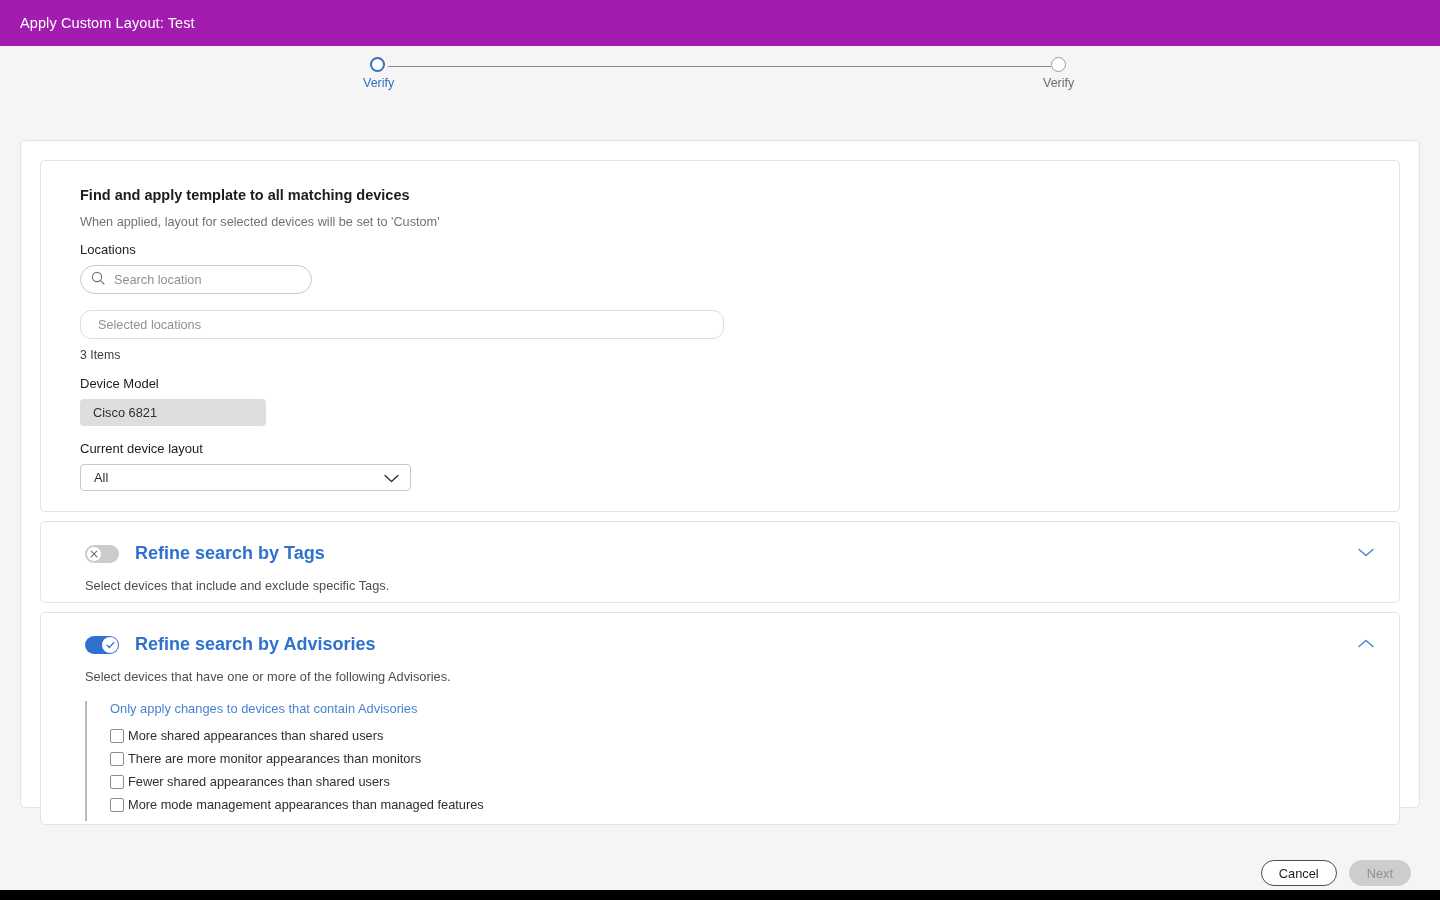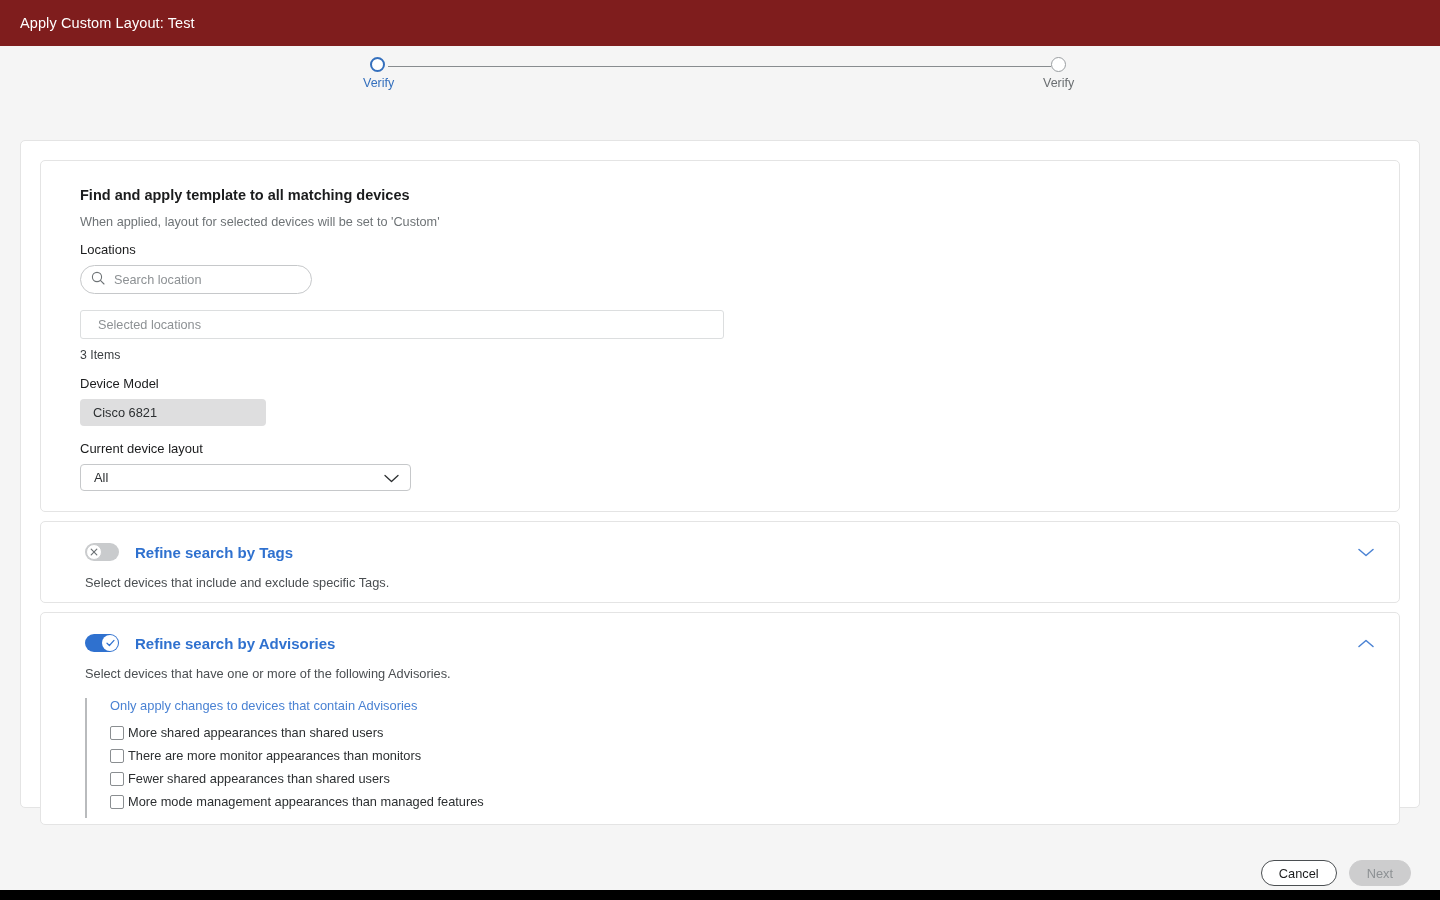--- a/index.html
+++ b/index.html
@@ -7,21 +7,21 @@
     margin: 0; padding: 0;
     width: 1440px; height: 900px;
     background: #f5f5f5;
     font-family: "Liberation Sans", sans-serif;
     overflow: hidden;
   }
 
   
   .app-header {
     height: 46px;
-    background: #7f1d1d;
+    background: #a21caf;
     display: flex;
     align-items: center;
     padding-left: 20px;
   }
   .app-header-title {
     color: #ffffff;
     font-size: 14.5px;
     letter-spacing: .1px;
   }
 
@@ -125,21 +125,21 @@
   .search-box .ph {
     font-size: 12.7px;
     color: #8d9194;
     margin-left: 9px;
   }
 
   .selected-box {
     width: 644px;
     height: 29px;
     border: 1px solid #dcdedf;
-    border-radius: 3px;
+    border-radius: 11px;
     background: #fff;
     display: flex;
     align-items: center;
     padding-left: 17px;
     margin-bottom: 9px;
   }
   .selected-box .ph {
     font-size: 12.7px;
     color: #8d9194;
   }
@@ -208,21 +208,21 @@
     background: #ffffff;
     display: flex;
     align-items: center;
     justify-content: center;
   }
   .toggle.off .knob { left: 1px; border: 1px solid #c9cbcd; }
   .toggle.on  .knob { left: 17px; }
   .toggle .knob svg { display: block; }
 
   .toggle-label {
-    font-size: 15px;
+    font-size: 18px;
     font-weight: bold;
     color: #2f71cf;
   }
   .toggle-desc {
     font-size: 12.8px;
     color: #4b4f52;
     margin: 14px 0 0 0;
   }
   .chevron-btn {
     position: absolute;

